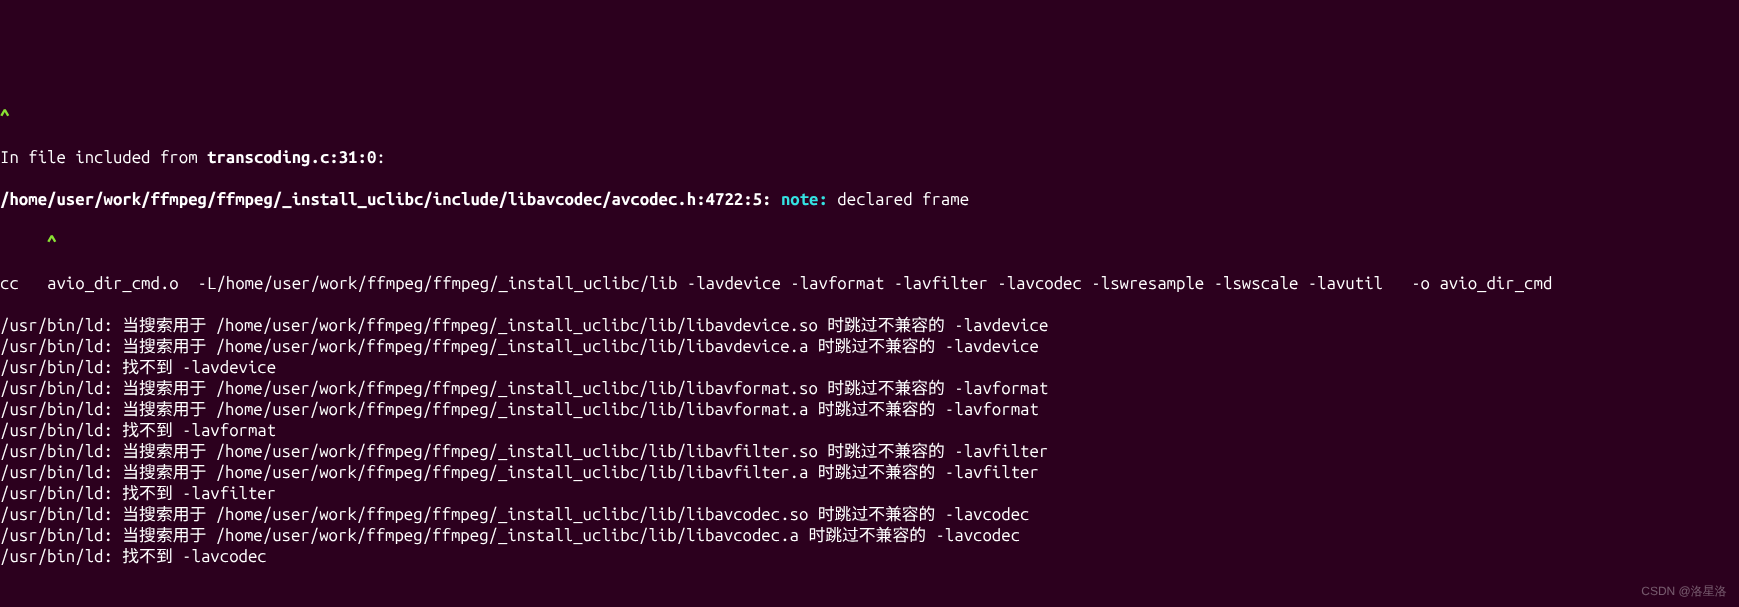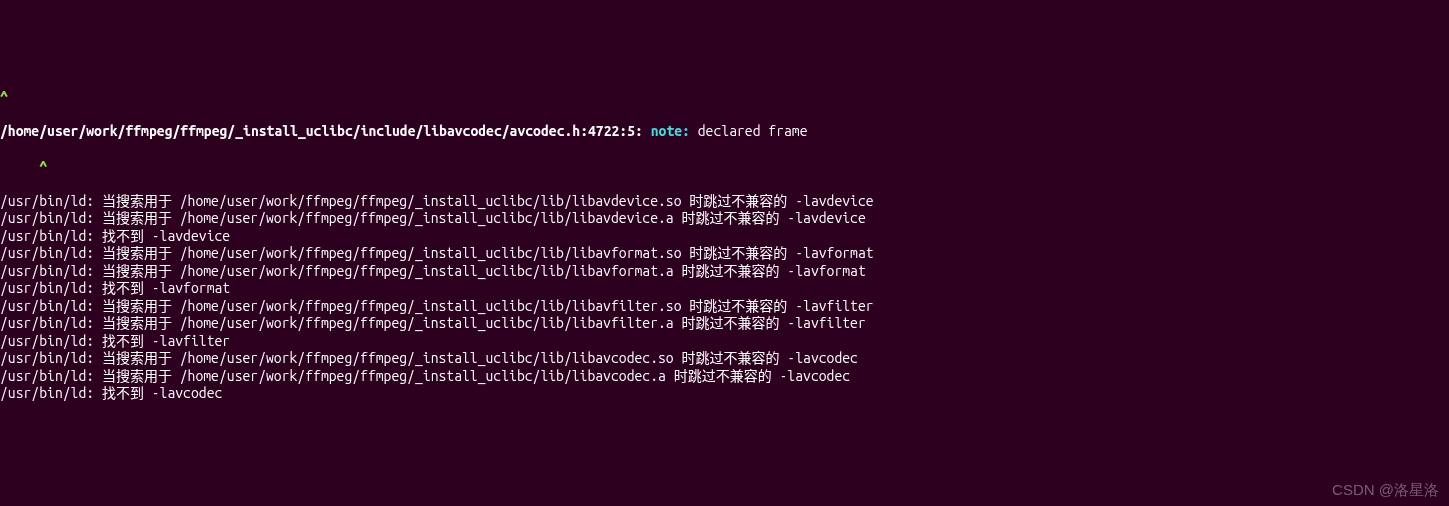--- a/index.html
+++ b/index.html
@@ -19,33 +19,35 @@
   .line { display: block; }
   .cyan { color: #34e2e2; }
   .bold { font-weight: bold; }
   .green { color: #8ae234; }
   .watermark {
     position: absolute;
     right: 10px;
     bottom: 6px;
     color: rgba(255,255,255,0.35);
     font-family: sans-serif;
-    font-size: 15px;
+    font-size: 10px;
     white-space: nowrap;
   }
 </style>
 </head>
 <body>
 
 
 
 <div class="term">
 <span class="line green bold">^</span>
+<span class="line"><span>In file included from </span><span class="bold">transcoding.c:31:0</span><span>:</span></span>
 <span class="line"><span class="bold">/home/user/work/ffmpeg/ffmpeg/_install_uclibc/include/libavcodec/avcodec.h:4722:5:</span><span class="cyan bold"> note: </span><span>declared frame</span></span>
 <span class="line green bold">     ^</span>
+<span class="line">cc   avio_dir_cmd.o  -L/home/user/work/ffmpeg/ffmpeg/_install_uclibc/lib -lavdevice -lavformat -lavfilter -lavcodec -lswresample -lswscale -lavutil   -o avio_dir_cmd</span>
 <span id="ld-block"><span class="line">/usr/bin/ld: 当搜索用于 /home/user/work/ffmpeg/ffmpeg/_install_uclibc/lib/libavdevice.so 时跳过不兼容的 -lavdevice</span><span class="line">/usr/bin/ld: 当搜索用于 /home/user/work/ffmpeg/ffmpeg/_install_uclibc/lib/libavdevice.a 时跳过不兼容的 -lavdevice</span><span class="line">/usr/bin/ld: 找不到 -lavdevice</span><span class="line">/usr/bin/ld: 当搜索用于 /home/user/work/ffmpeg/ffmpeg/_install_uclibc/lib/libavformat.so 时跳过不兼容的 -lavformat</span><span class="line">/usr/bin/ld: 当搜索用于 /home/user/work/ffmpeg/ffmpeg/_install_uclibc/lib/libavformat.a 时跳过不兼容的 -lavformat</span><span class="line">/usr/bin/ld: 找不到 -lavformat</span><span class="line">/usr/bin/ld: 当搜索用于 /home/user/work/ffmpeg/ffmpeg/_install_uclibc/lib/libavfilter.so 时跳过不兼容的 -lavfilter</span><span class="line">/usr/bin/ld: 当搜索用于 /home/user/work/ffmpeg/ffmpeg/_install_uclibc/lib/libavfilter.a 时跳过不兼容的 -lavfilter</span><span class="line">/usr/bin/ld: 找不到 -lavfilter</span><span class="line">/usr/bin/ld: 当搜索用于 /home/user/work/ffmpeg/ffmpeg/_install_uclibc/lib/libavcodec.so 时跳过不兼容的 -lavcodec</span><span class="line">/usr/bin/ld: 当搜索用于 /home/user/work/ffmpeg/ffmpeg/_install_uclibc/lib/libavcodec.a 时跳过不兼容的 -lavcodec</span><span class="line">/usr/bin/ld: 找不到 -lavcodec</span></span>
 
 
 
 </div>
 
 <div class="watermark">CSDN @洛星洛</div>
 
 
 

